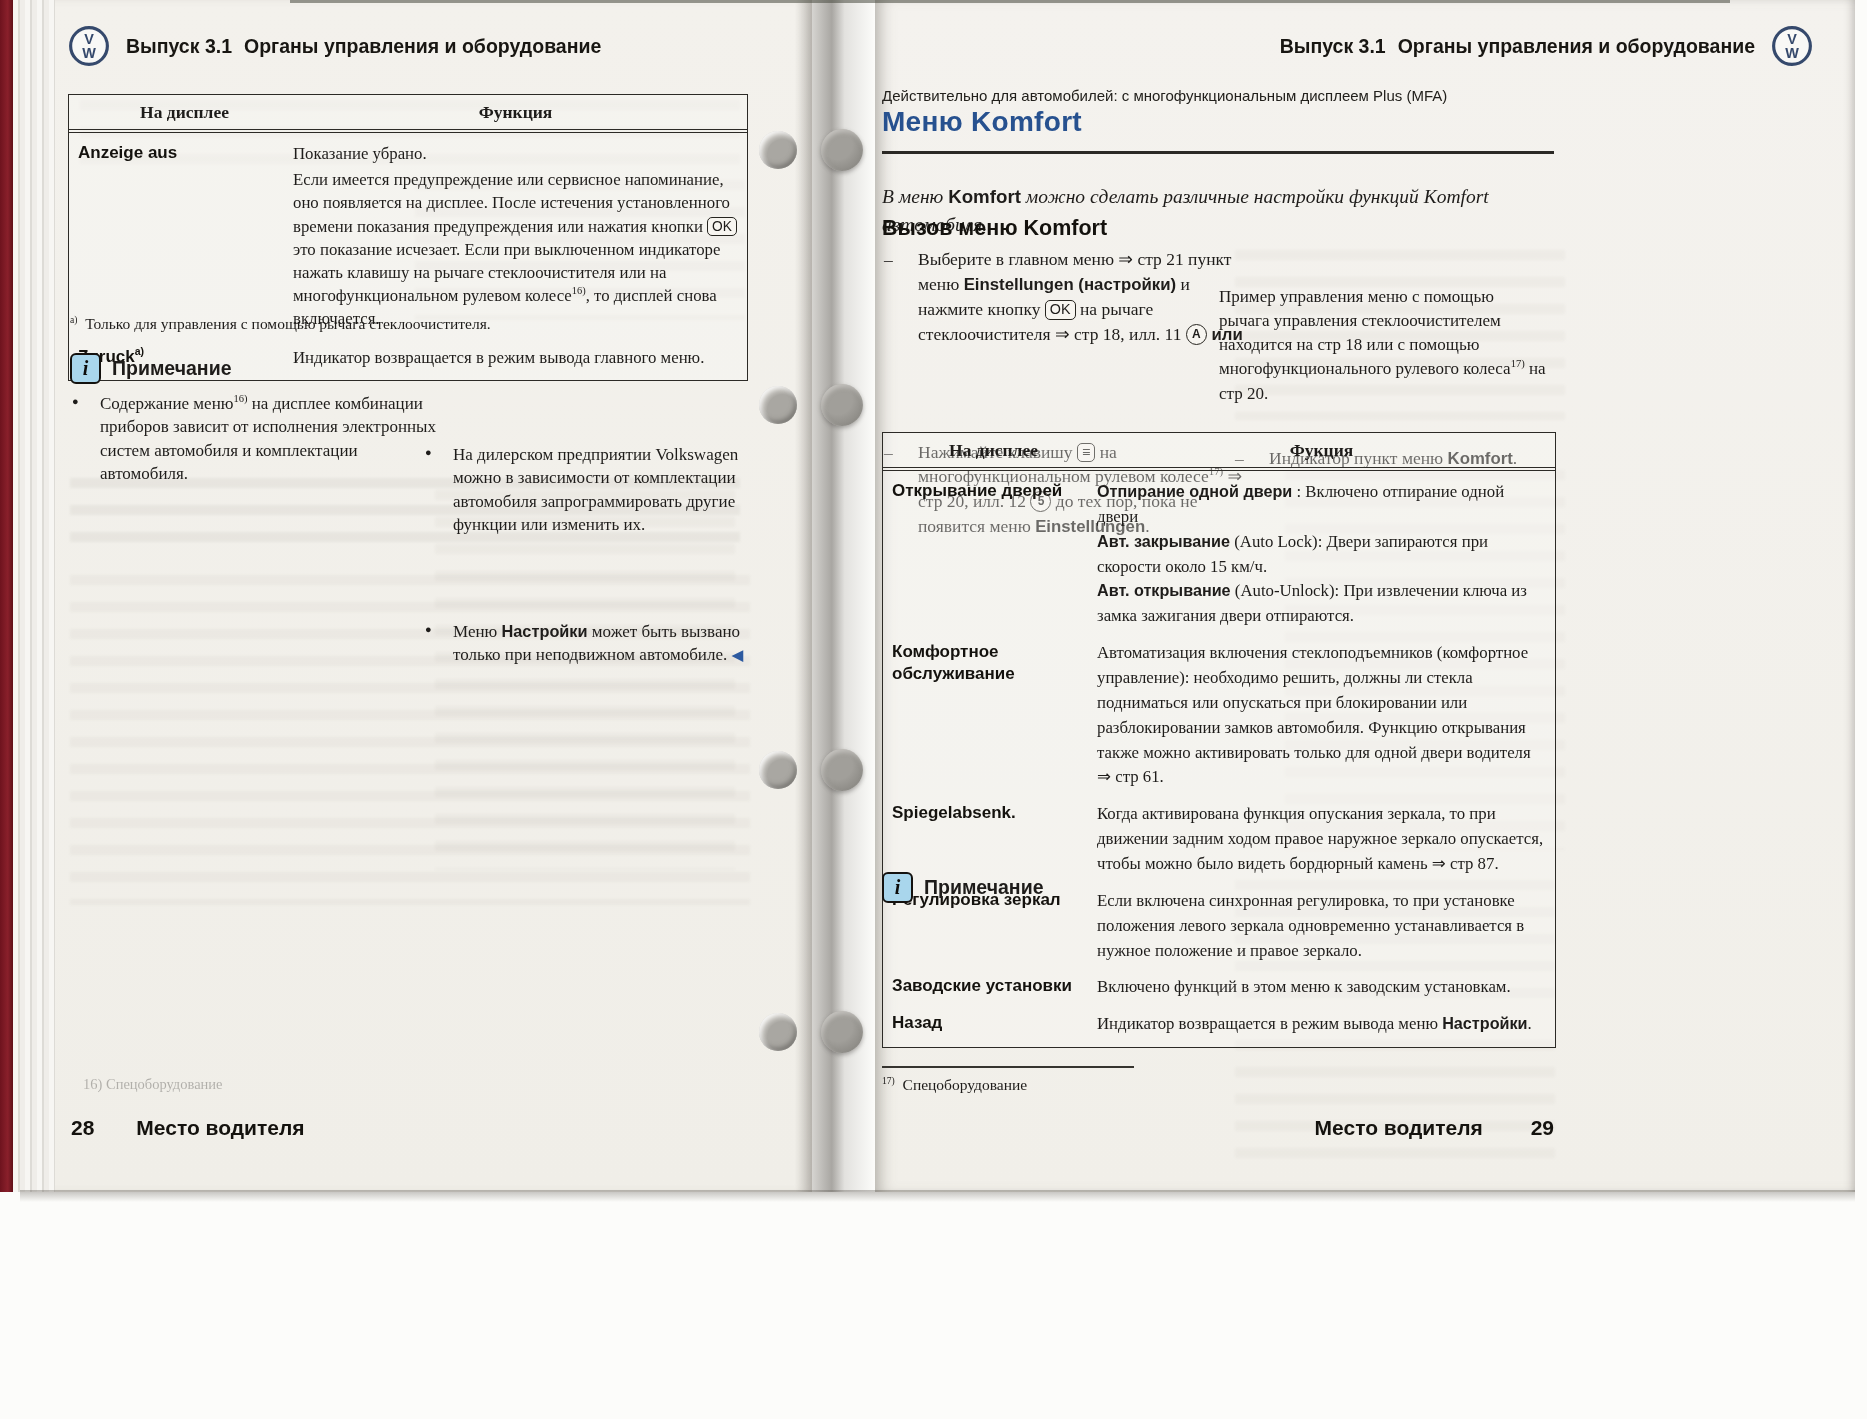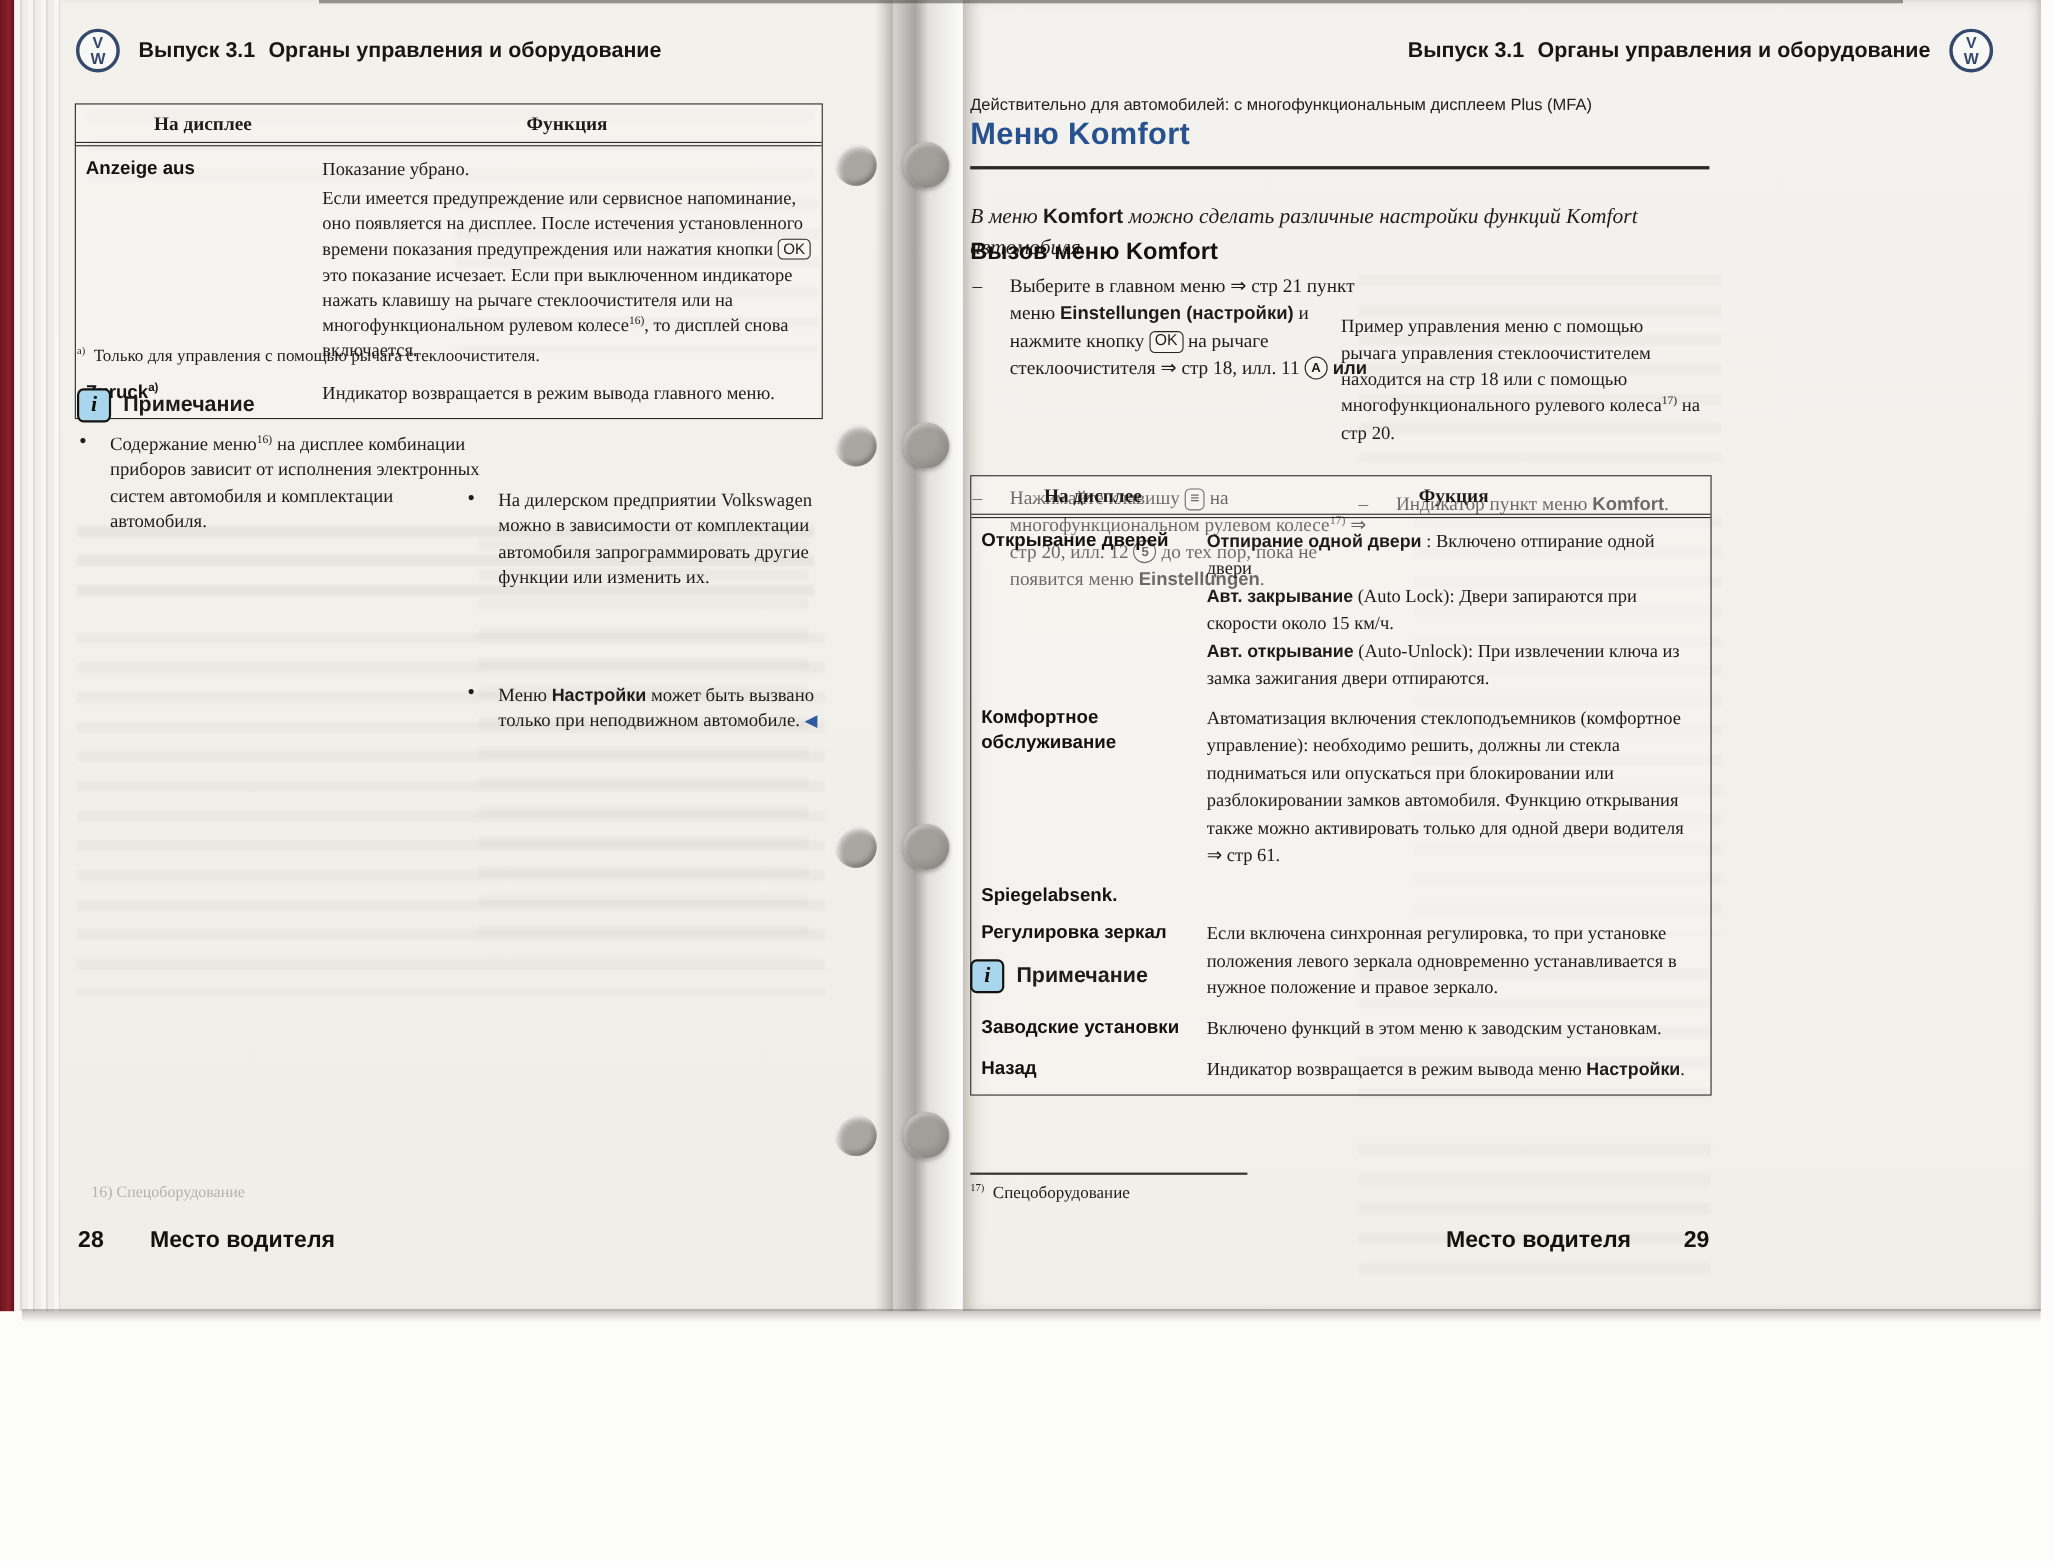--- a/index.html
+++ b/index.html
@@ -203,20 +203,21 @@
           <div><span class="lead">Авт. закрывание</span><span> (Auto Lock): Двери запираются при скорости около 15 км/ч.</span></div>
           <div><span class="lead">Авт. открывание</span><span> (Auto-Unlock): При извлечении ключа из замка зажигания двери отпираются.</span></div>
         </div>
       </div>
       <div class="t-row">
         <div class="t-label">Комфортное обслуживание</div>
         <div class="t-func">Автоматизация включения стеклоподъемников (комфортное управление): необходимо решить, должны ли стекла подниматься или опускаться при блокировании или разблокировании замков автомобиля. Функцию открывания также можно активировать только для одной двери водителя ⇒ стр 61.</div>
       </div>
       <div class="t-row">
         <div class="t-label">Spiegelabsenk.</div>
+        <div class="t-func">Когда активирована функция опускания зеркала, то при движении задним ходом правое наружное зеркало опускается, чтобы можно было видеть бордюрный камень ⇒ стр 87.</div>
       </div>
       <div class="t-row">
         <div class="t-label">Регулировка зеркал</div>
         <div class="t-func">Если включена синхронная регулировка, то при установке положения левого зеркала одновременно устанавливается в нужное положение и правое зеркало.</div>
       </div>
       <div class="t-row">
         <div class="t-label">Заводские установки</div>
         <div class="t-func">Включено функций в этом меню к заводским установкам.</div>
       </div>
       <div class="t-row" style="padding-bottom:10px;">

